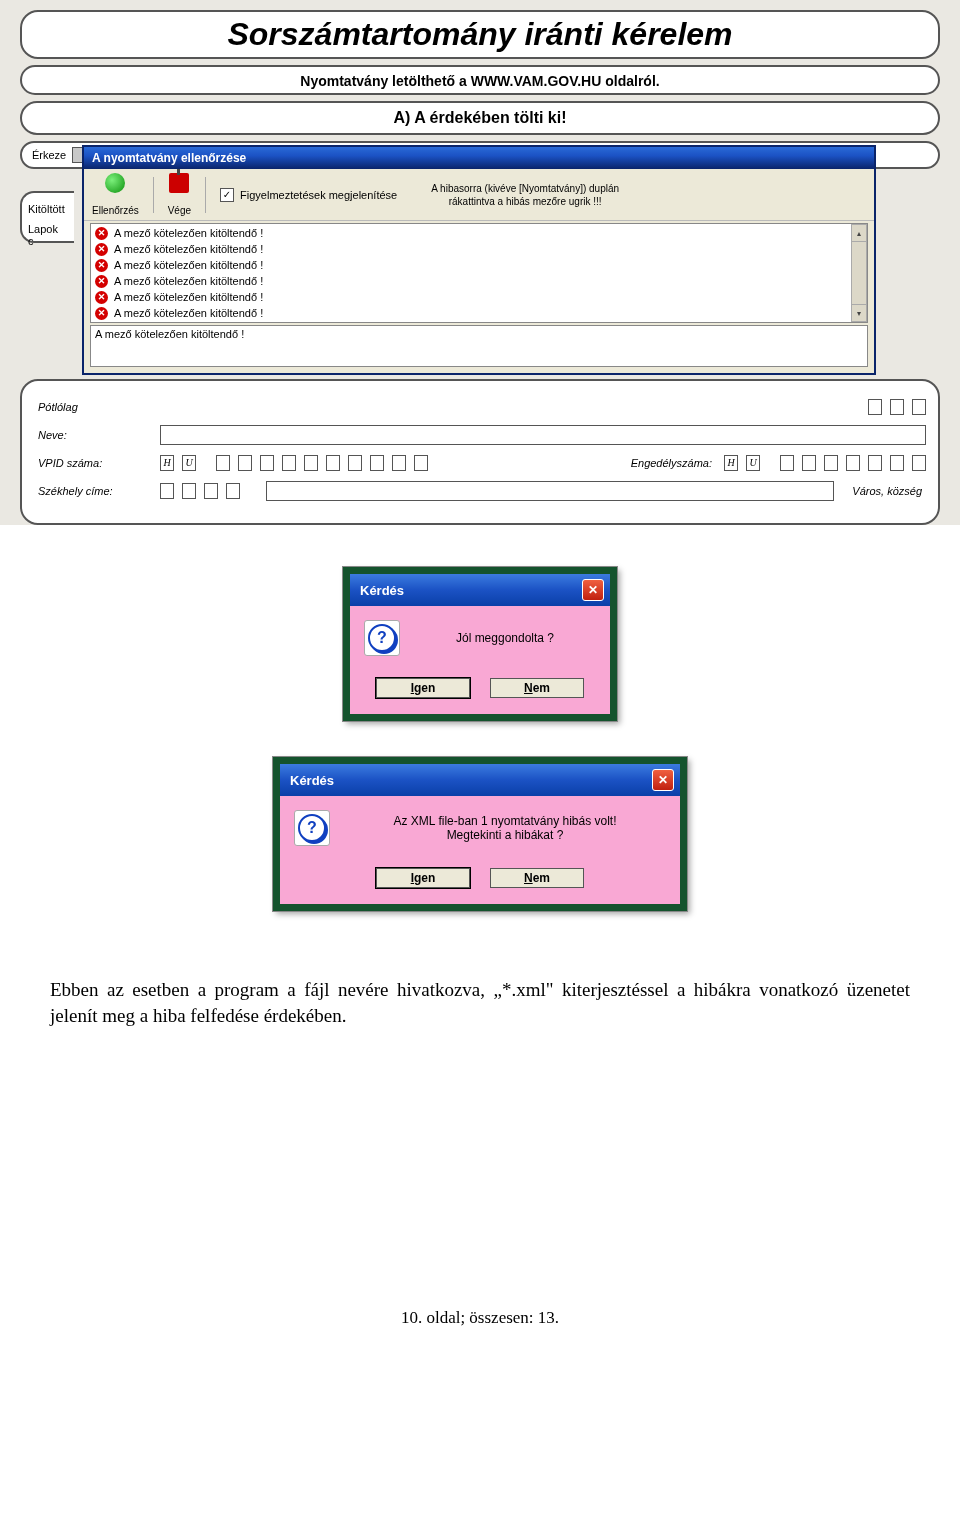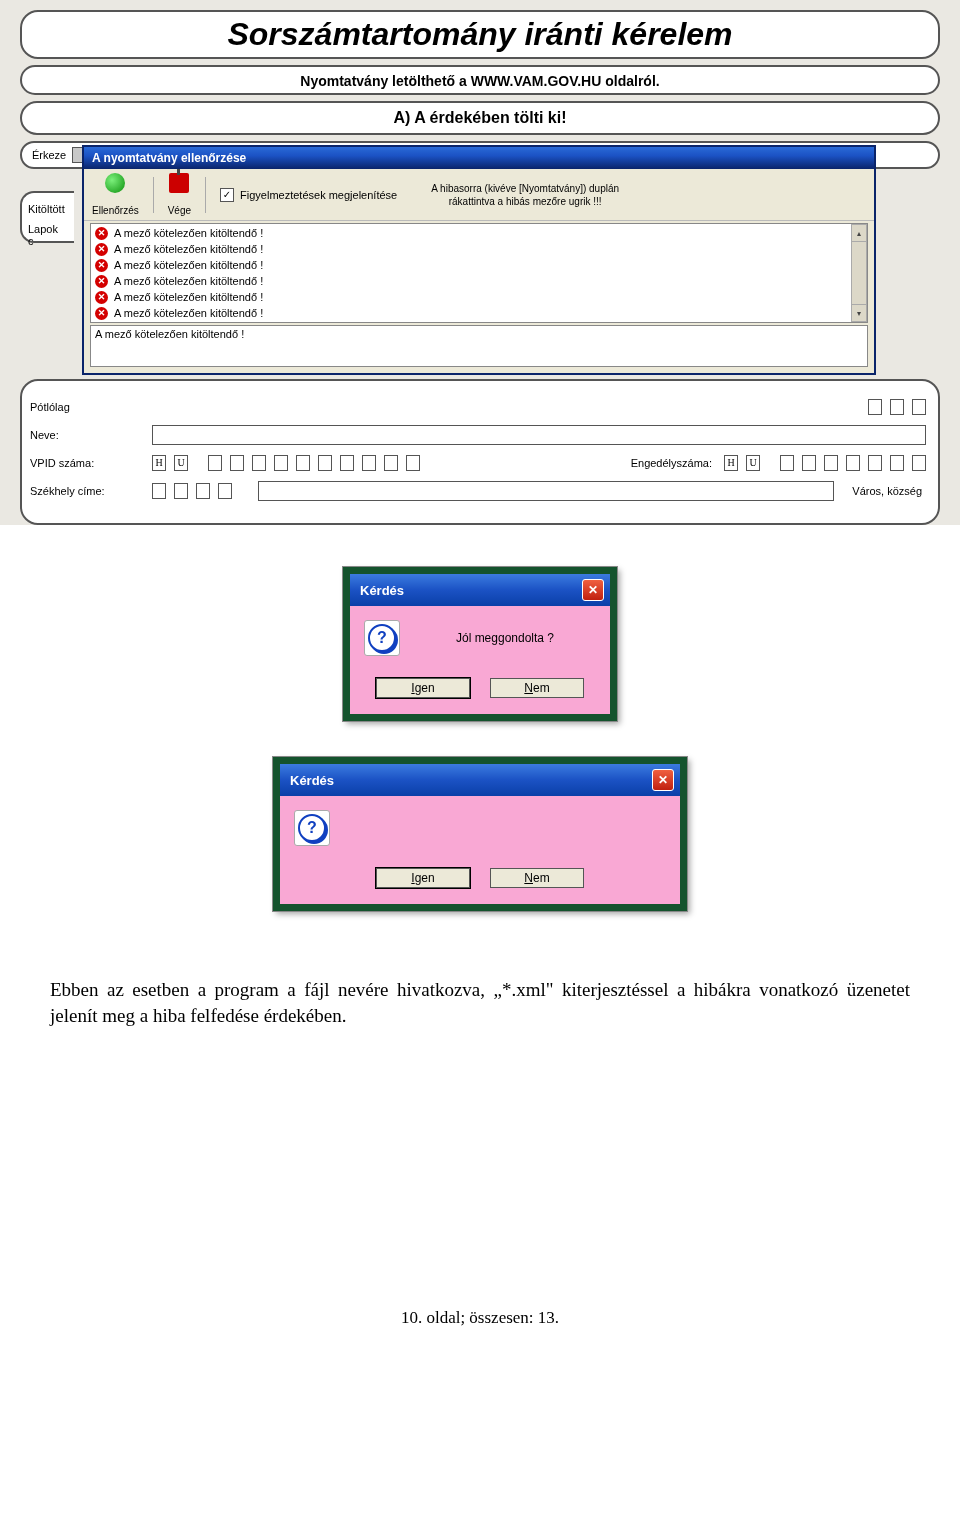--- a/index.html
+++ b/index.html
@@ -152,21 +152,22 @@
     background: #fff;
     border: 1px solid #888;
     margin: 0 6px 6px 6px;
     padding: 2px 4px;
     font-size: 11px;
     min-height: 36px;
   }
 
   
   .fields-panel {
-    padding: 8px 12px 12px 8px;
+    padding: 8px 12px 12px 16px;
+    font-style: italic;
   }
   .field-row {
     display: flex; align-items: center; gap: 8px; margin: 10px 0;
   }
 
   
   .dialogs-area {
     background: #fff;
     padding: 30px 0 10px 0;
   }
@@ -201,21 +202,21 @@
   .q-mark {
     width: 24px; height: 24px; border-radius: 50%; border: 2px solid #1040c0; display: inline-flex; align-items: center; justify-content: center; color: #1040c0; font-weight: 700; font-size: 16px;
     background: #fff;
     box-shadow: 2px 2px 0 #1040c0;
   }
   .dlg-msg { font-size: 12px; text-align: center; flex: 1; }
   .dlg-buttons {
     display: flex; justify-content: center; gap: 20px; padding: 8px 0 16px 0;
   }
   .dlg-btn {
-    min-width: 72px; padding: 2px 10px; background: #ece9d8; border: 1px solid #555; font-size: 12px; text-align: center;
+    min-width: 72px; padding: 2px 10px; background: #ece9d8; border: 1px solid #555; font-size: 12px; text-align: center; font-weight: bold;
   }
   .dlg-btn.default {
     box-shadow: 0 0 0 1px #000;
   }
   .dlg-btn .ul { text-decoration: underline; }
 
   .doc-text {
     font-family: "Times New Roman", serif;
     font-size: 19px;
     padding: 20px 50px;
@@ -402,20 +403,24 @@
     <div class="dlg-titlebar">
       <span>Kérdés</span>
       <span class="close-btn">
         <span>✕</span>
       </span>
     </div>
     <div class="dlg-body">
       <span class="q-icon-box">
         <span class="q-mark">?</span>
       </span>
+      <div class="dlg-msg">
+        <div>Az XML file-ban 1 nyomtatvány hibás volt!</div>
+        <div>Megtekinti a hibákat ?</div>
+      </div>
     </div>
     <div class="dlg-buttons">
       <div class="dlg-btn default">
         <span class="ul">I</span><span>gen</span>
       </div>
       <div class="dlg-btn">
         <span class="ul">N</span><span>em</span>
       </div>
     </div>
   </div>

